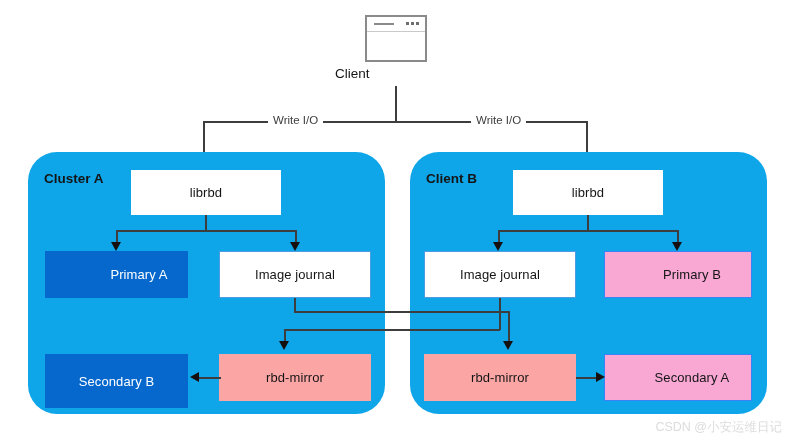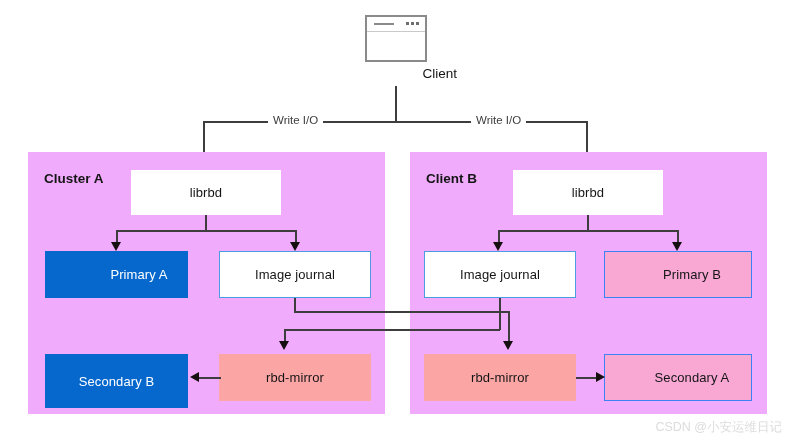--- a/index.html
+++ b/index.html
@@ -54,29 +54,30 @@
     display: block;
     width: 3px;
     height: 3px;
     background: #6e6e6e;
   }
   .client-label {
     position: absolute;
     left: 335px;
     top: 66px;
     width: 122px;
-    text-align: right;
+    text-align: left;
     font-size: 13.5px;
     color: #151515;
   }
 
   
   .cluster {
     position: absolute;
-    background: #f0abfc;
+    background: #0ea5e9;
+    border-radius: 29px;
   }
   #cluster-a { left: 28px;  top: 152px; width: 357px; height: 262px; }
   #cluster-b { left: 410px; top: 152px; width: 357px; height: 262px; }
   .cluster-title {
     position: absolute;
     top: 19px;
     left: 16px;
     font-size: 13.5px;
     font-weight: bold;
     color: #151515;

